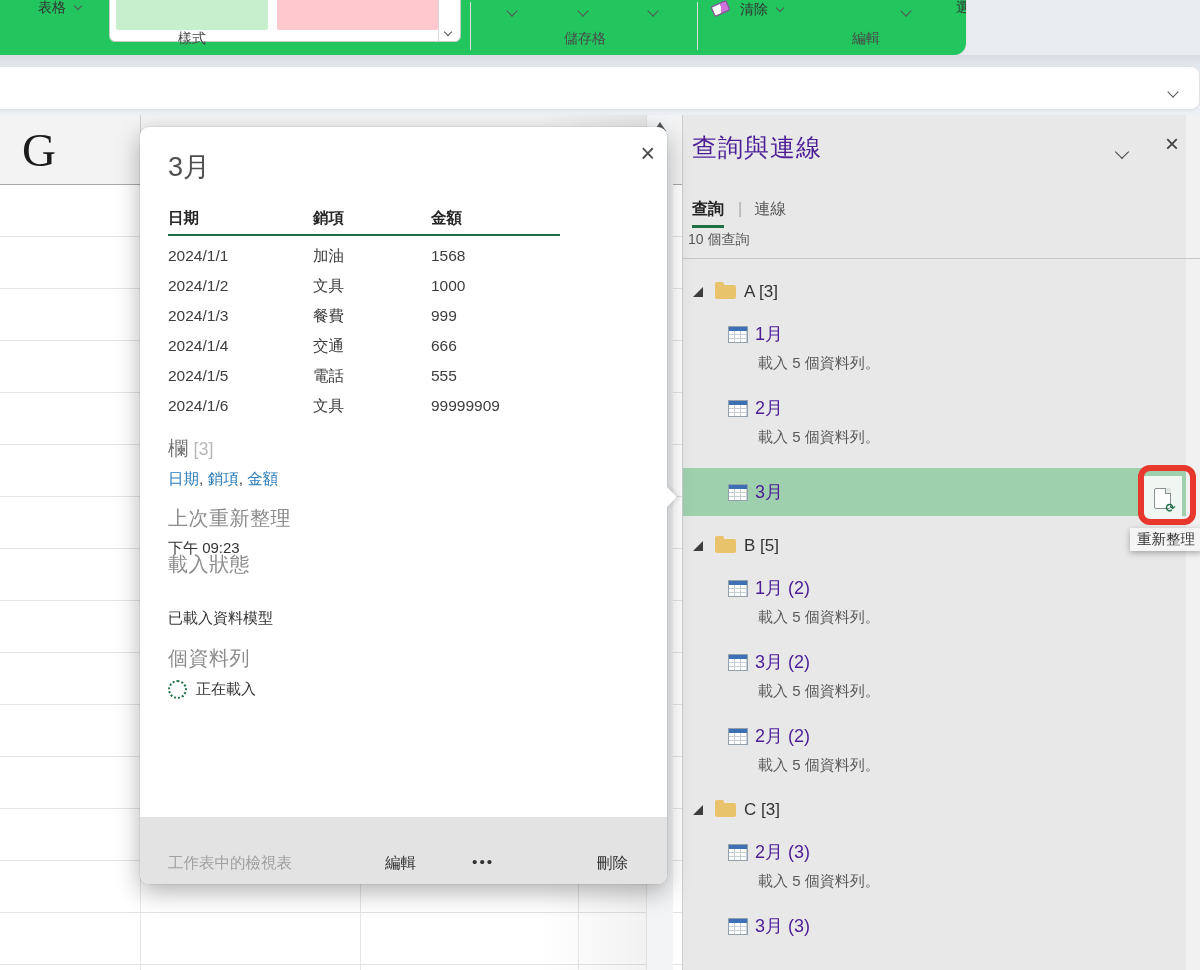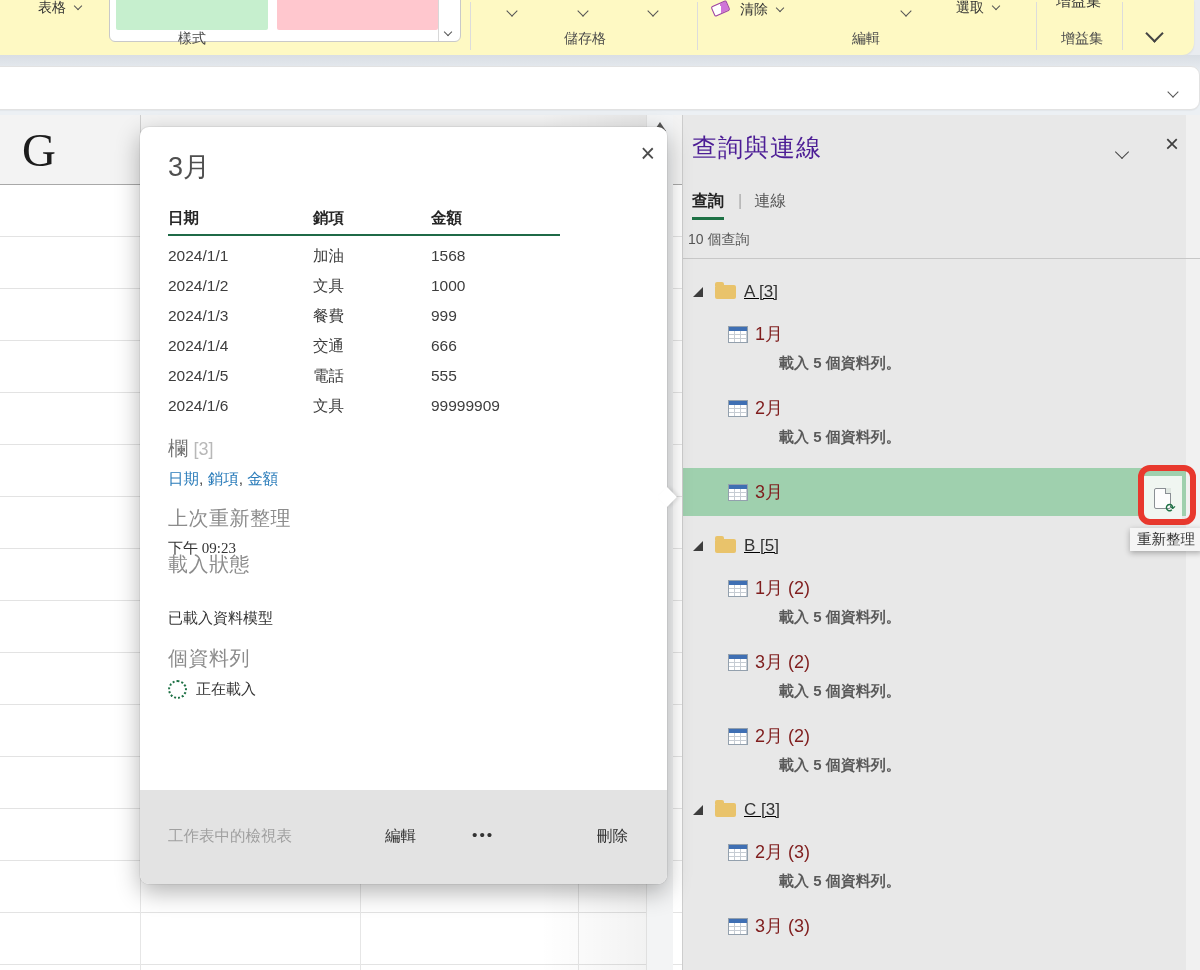--- a/index.html
+++ b/index.html
@@ -1,20 +1,20 @@
 <!DOCTYPE html>
 <html><head>
 <meta charset="utf-8">
 <style>
   html,body{margin:0;padding:0;}
   body{font-family:"Liberation Sans","DejaVu Sans",sans-serif;background:#e9ecf0;}
   #app{position:relative;width:1200px;height:970px;overflow:hidden;background:#e9ecf0;}
 
   
-  .ribbon{position:absolute;left:0;top:0;width:1194px;height:55px;background:#fef9c3;
+  .ribbon{position:absolute;left:0;top:0;width:966px;height:55px;background:#22c55e;
           border-radius:0 0 12px 0;box-shadow:0 1px 2px rgba(0,0,0,.08);overflow:hidden;}
   .grp-label{position:absolute;top:30px;font-size:14px;color:#4a4a4a;transform:translateX(-50%);}
   .vdiv{position:absolute;top:2px;width:1px;height:48px;background:#dcdcdc;}
   .chev{display:inline-block;width:7px;height:7px;border-right:1.6px solid #555;border-bottom:1.6px solid #555;transform:rotate(45deg);}
   .chev.sm{width:5px;height:5px;}
   .rb-txt{position:absolute;font-size:14px;color:#333;white-space:nowrap;}
   .gallery{position:absolute;left:109px;top:-14px;width:350px;height:54px;background:#fff;border:1px solid #c9c9c9;border-radius:6px;}
   .swatch{position:absolute;top:10px;height:33px;border-radius:2px;}
   .swatch.good{left:6px;width:152px;background:#c6efce;}
   .swatch.bad{left:167px;width:161px;background:#ffc7ce;}
@@ -46,37 +46,37 @@
   .sheet-scroll{position:absolute;left:646px;top:115px;width:26px;height:855px;background:#f3f4f5;border-left:1px solid #e0e0e0;}
   .scroll-up{position:absolute;left:7px;top:7px;width:0;height:0;border-left:6px solid transparent;border-right:6px solid transparent;border-bottom:9px solid #555;}
 
   
   .pane{position:absolute;left:682px;top:115px;width:518px;height:855px;background:#e8e8e8;border-left:1px solid #cdcdcd;box-sizing:border-box;}
   .pane-track{position:absolute;right:0;top:0;width:14px;height:100%;background:#f1f1f1;}
   .pane-title{position:absolute;left:9px;top:16px;font-size:25px;color:#4c1d95;letter-spacing:1px;}
   .pane-chev{position:absolute;left:434px;top:28px;}
   .pane-chev .chev{width:9px;height:9px;border-color:#444;}
   .pane-close{position:absolute;left:482px;top:17px;font-size:24px;color:#3f3f3f;line-height:24px;}
-  .tabs{position:absolute;left:9px;top:76px;font-size:16px;}
+  .tabs{position:absolute;left:9px;top:84px;font-size:16px;}
   .tab-active{font-weight:bold;color:#222;padding-bottom:8px;border-bottom:3px solid #1e7145;}
   .tab-sep{color:#a9a9a9;margin:0 12px 0 14px;}
   .tab-idle{color:#555;}
   .pane-count{position:absolute;left:5px;top:116px;font-size:14px;color:#555;}
   .pane-div{position:absolute;left:0;top:143px;width:100%;height:1px;background:#c7c7c7;}
 
   .qlist{position:absolute;left:0;top:147px;width:100%;padding:0 14px 0 10px;box-sizing:border-box;}
-  .q-group-hdr{margin-top:18px;height:24px;display:flex;align-items:center;text-decoration:underline;}
+  .q-group-hdr{margin-top:18px;height:24px;display:flex;align-items:center;}
   .q-tri{width:0;height:0;border-left:10px solid transparent;border-bottom:10px solid #3d3d3d;margin-right:12px;}
   .q-folder{position:relative;width:21px;height:14px;background:#e9c36b;border-radius:2px;margin-right:8px;}
   .q-folder::before{content:"";position:absolute;left:0;top:-3px;width:9px;height:4px;background:#e9c36b;border-radius:2px 2px 0 0;}
   .q-group-label{font-size:17px;color:#333;}
   .q-item{position:relative;margin-top:16px;padding-left:35px;}
   .q-item .name-row{display:flex;align-items:center;height:28px;}
-  .q-name{font-size:18px;color:#7f1d1d;margin-left:7px;}
-  .q-sub{font-size:15px;color:#5a5a5a;margin:6px 0 0 51px;height:24px;padding-left:0;font-weight:bold;}
+  .q-name{font-size:18px;color:#4c1d95;margin-left:7px;}
+  .q-sub{font-size:15px;color:#5a5a5a;margin:6px 0 0 30px;height:24px;padding-left:0;}
   .tbl-ico{position:relative;width:20px;height:17px;background:#fff;border:1px solid #93a0ad;box-sizing:border-box;
            background-image:linear-gradient(#3f6fb3 0 4px,transparent 4px),
              repeating-linear-gradient(to bottom,transparent 0 3px,#c6ccd3 3px 4px),
              repeating-linear-gradient(to right,transparent 0 5px,#c6ccd3 5px 6px);}
   .q-item.sel{background:#9fd0ae;margin-left:-10px;margin-right:0;padding:10px 0 10px 45px;}
   .refresh-tile{position:absolute;right:4px;top:8px;width:40px;height:44px;background:#f0f6f1;display:flex;align-items:center;justify-content:center;}
   .pg{position:relative;width:15px;height:19px;background:#fdfdfd;border:1.5px solid #8a8f94;border-radius:2px;}
   .pg .fold{position:absolute;right:-1px;top:-1px;width:5px;height:5px;background:#dfe7e1;border-left:1.5px solid #8a8f94;border-bottom:1.5px solid #8a8f94;}
   .pg .ref{position:absolute;right:-6px;bottom:-7px;font-size:12px;color:#1e7145;font-weight:bold;}
   .red-box{position:absolute;right:-10px;top:-3px;width:58px;height:60px;border:6px solid #e8382d;border-radius:12px;box-sizing:border-box;z-index:6;}
@@ -98,21 +98,21 @@
   .pcell.c2{flex:1;}
   .phline{height:2px;background:#1f6a47;margin:3px 0 5px 0;}
   .cols-line{position:absolute;left:28px;top:308px;font-size:20px;color:#737373;}
   .cols-line .cnt{color:#b8b8b8;font-size:18px;}
   .col-links{position:absolute;left:28px;top:342px;font-size:15.5px;color:#444;}
   .col-links a{color:#2a7cba;text-decoration:none;}
   .sec-h{position:absolute;left:28px;font-size:20px;color:#8c8c8c;letter-spacing:.5px;}
   .sec-v{position:absolute;left:28px;font-size:15px;color:#333;}
   .src-row{position:absolute;left:28px;top:553px;display:flex;align-items:center;font-size:15px;color:#333;}
   .spin{width:15px;height:15px;border:2px dotted #1e7145;border-radius:50%;margin-right:9px;}
-  .peek-footer{position:absolute;left:0;bottom:0;width:100%;height:94px;background:#e3e3e3;border-radius:0 0 9px 9px;}
+  .peek-footer{position:absolute;left:0;bottom:0;width:100%;height:67px;background:#e3e3e3;border-radius:0 0 9px 9px;}
   .pf-btn{position:absolute;top:36px;font-size:15.5px;color:#333;}
   .pf-btn.disabled{color:#a0a0a0;}
 </style>
 </head>
 <body>
 
 <div id="app">
 
   <div class="ribbon">
     <div class="rb-txt" style="left:38px;top:-1px;">
@@ -314,21 +314,21 @@
         </div>
     </div>
 
     <div class="cols-line">
       <span>欄</span>
       <span class="cnt">[3]</span>
     </div>
     <div class="col-links" id="col-links"><a>日期</a>, <a>銷項</a>, <a>金額</a></div>
 
     <div class="sec-h" style="top:378px;">上次重新整理</div>
-    <div class="sec-v" style="top:412px;font-family:Liberation Serif, serif;">下午 09:23</div>
+    <div class="sec-v" style="top:412px;">下午 09:23</div>
     <div class="sec-h" style="top:424px;">載入狀態</div>
     <div class="sec-v" style="top:482px;">已載入資料模型</div>
     <div class="sec-h" style="top:518px;">個資料列</div>
     <div class="src-row">
       <span class="spin"></span>
       <span>正在載入</span>
     </div>
 
     <div class="peek-footer">
       <span class="pf-btn disabled" style="left:28px;">工作表中的檢視表</span>

